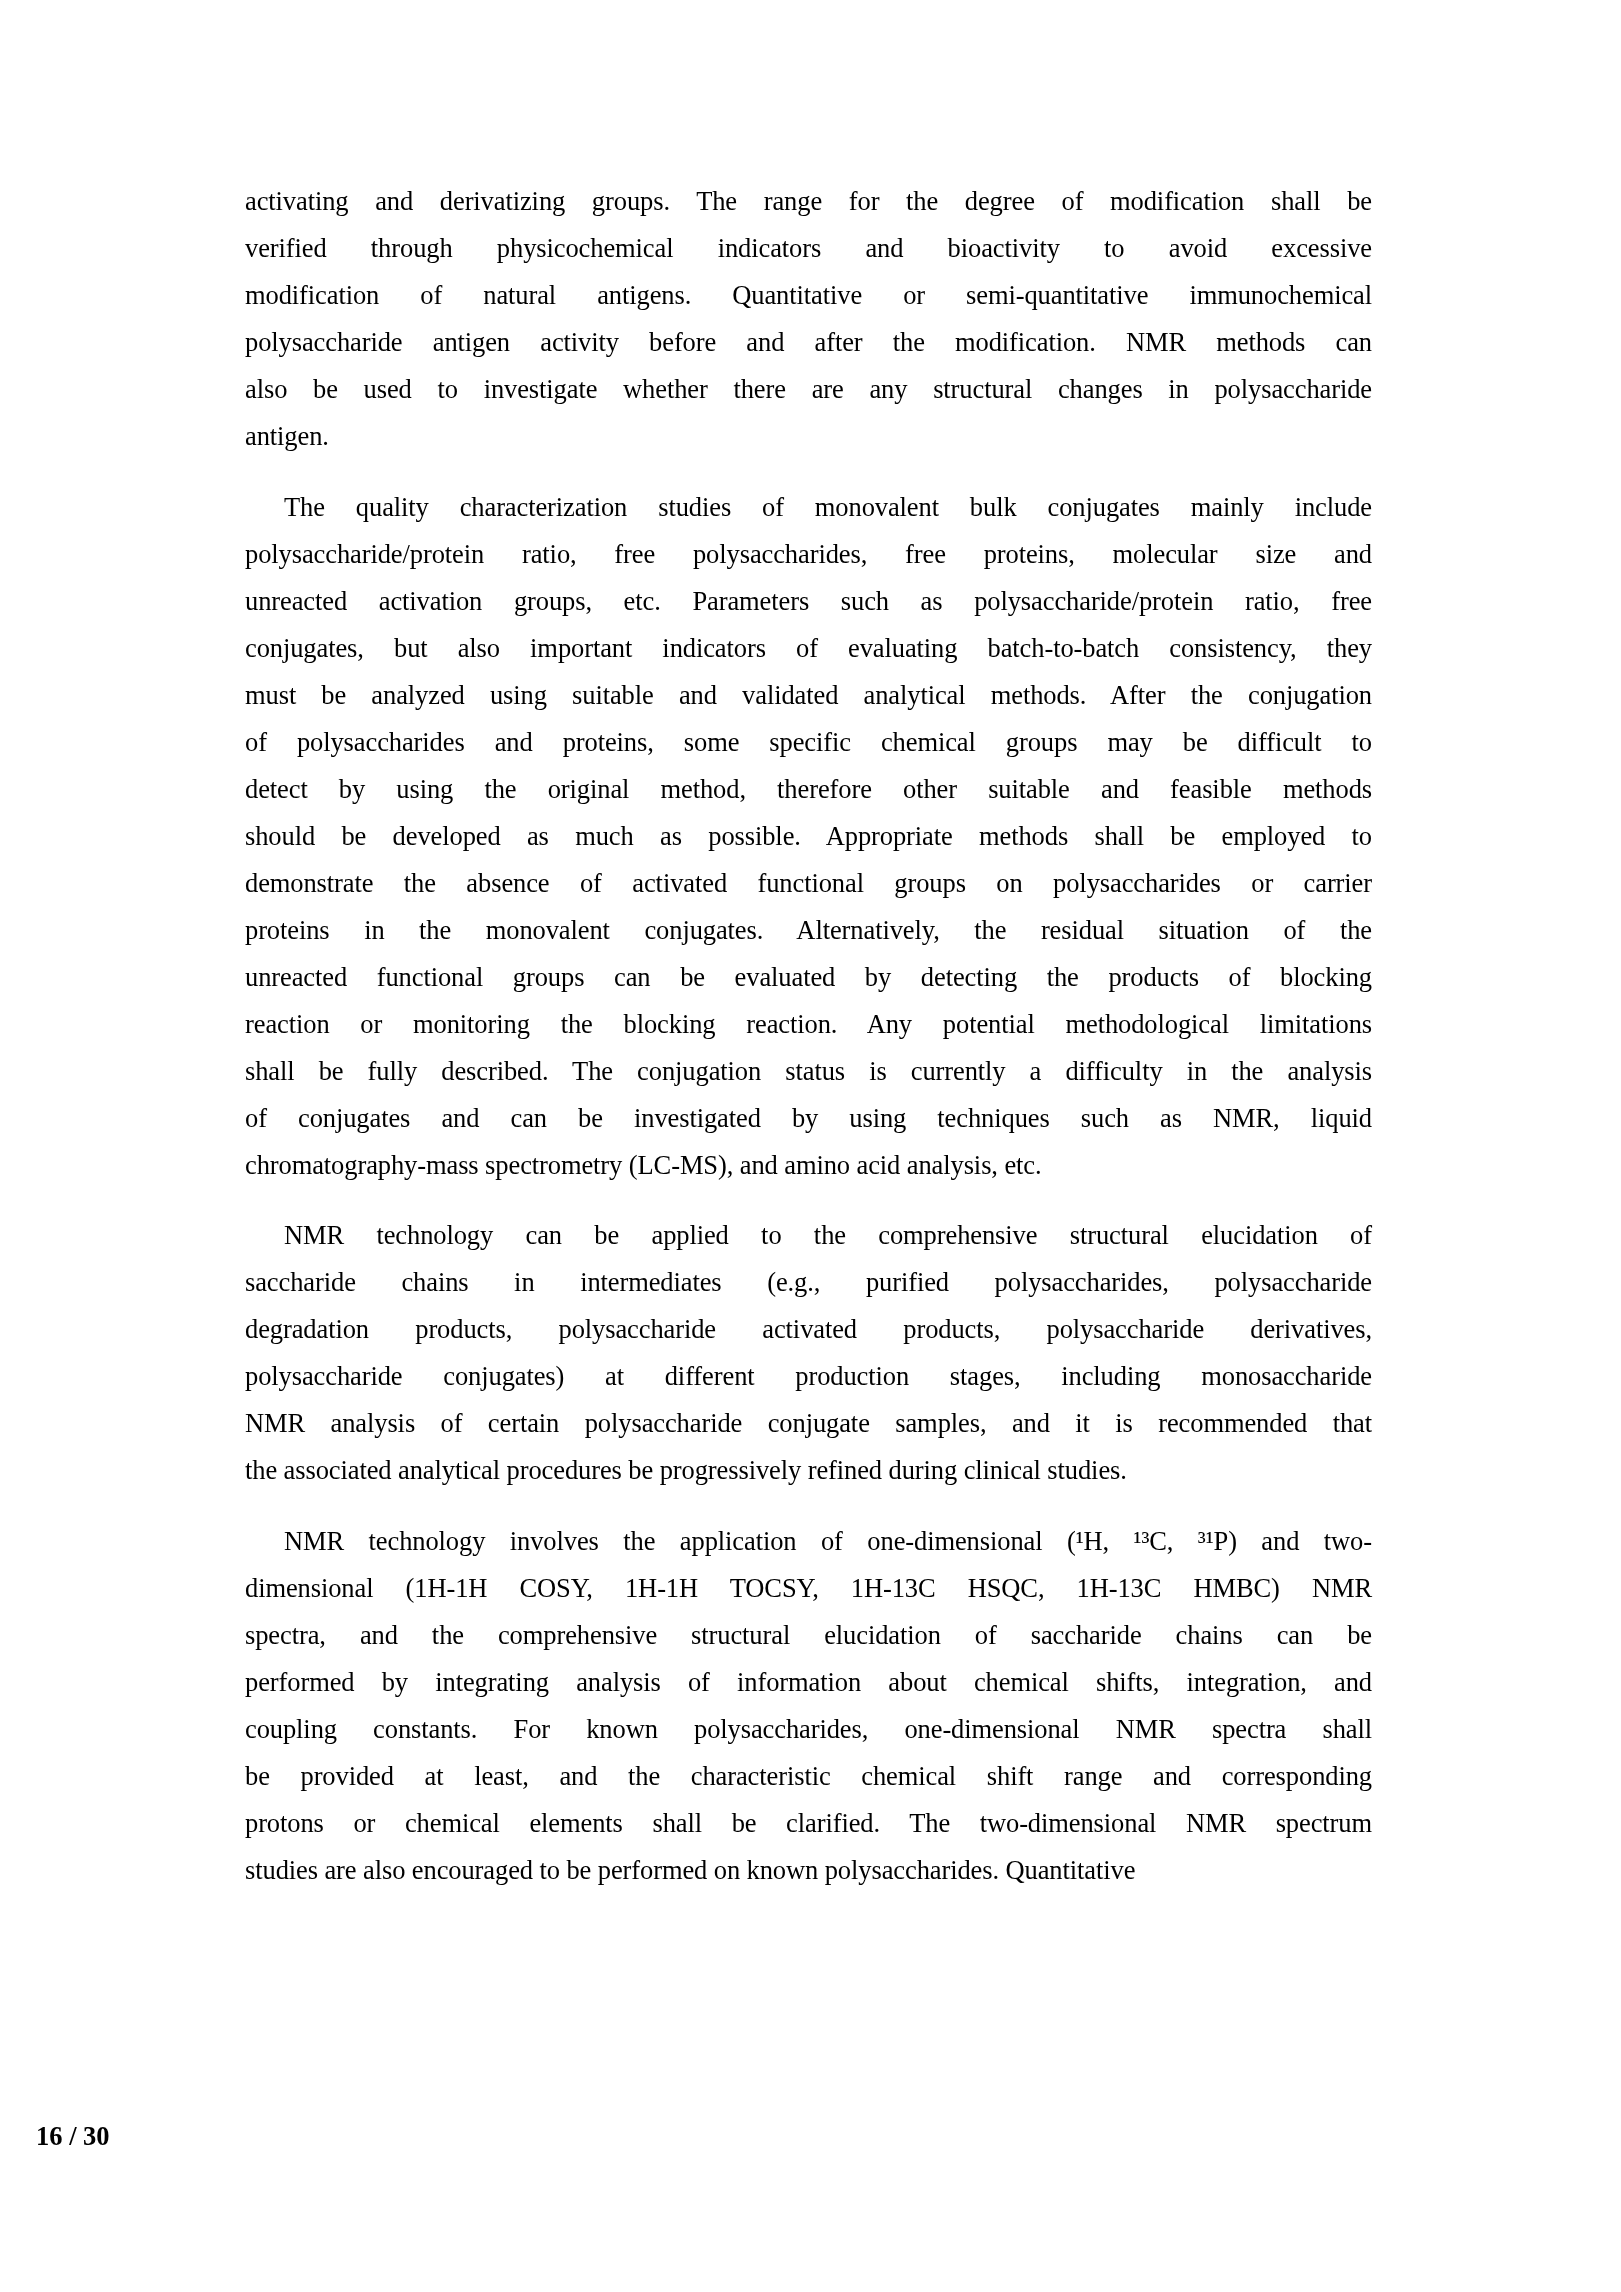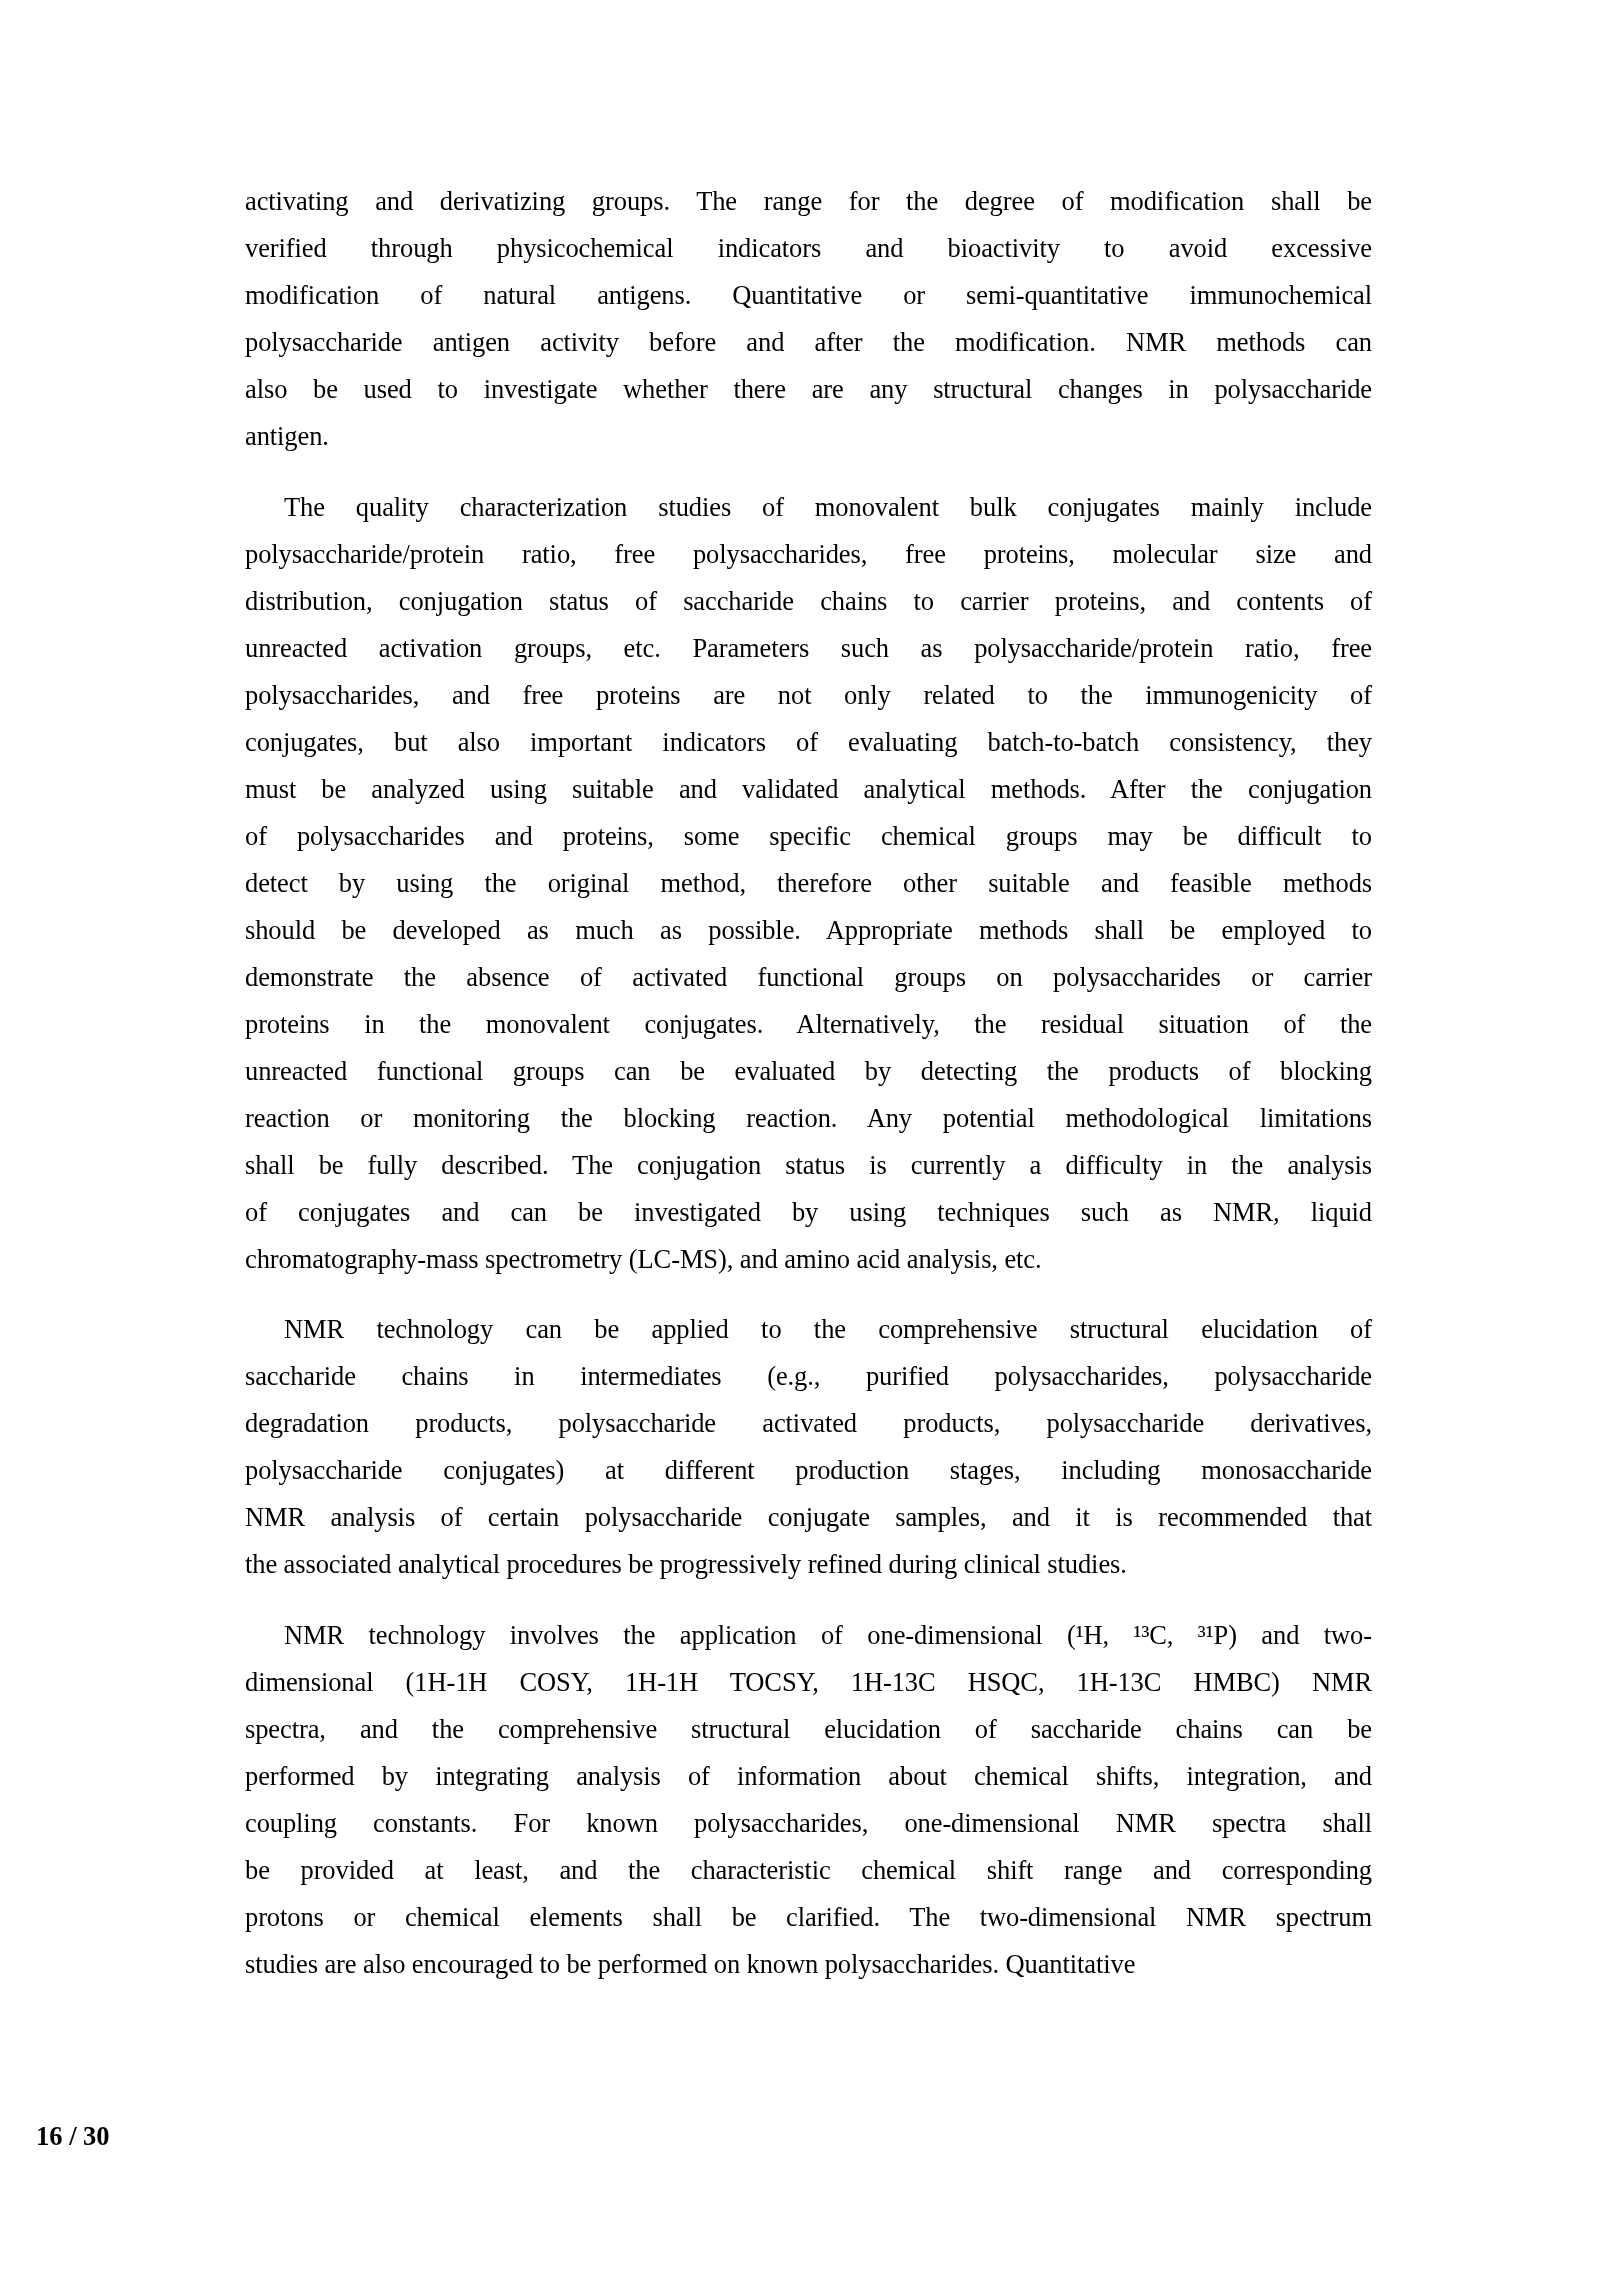--- a/index.html
+++ b/index.html
@@ -59,23 +59,21 @@
         <div class="line">activating and derivatizing groups. The range for the degree of modification shall be</div>
         <div class="line">verified through physicochemical indicators and bioactivity to avoid excessive</div>
         <div class="line">modification of natural antigens. Quantitative or semi-quantitative immunochemical</div>
         <div class="line">polysaccharide antigen activity before and after the modification. NMR methods can</div>
         <div class="line">also be used to investigate whether there are any structural changes in polysaccharide</div>
         <div class="line last">antigen.</div>
       </div>
       <div class="para">
         <div class="line indent">The quality characterization studies of monovalent bulk conjugates mainly include</div>
         <div class="line">polysaccharide/protein ratio, free polysaccharides, free proteins, molecular size and</div>
-        <div class="line">distribution, conjugation status of saccharide chains to carrier proteins, and contents of</div>
         <div class="line">unreacted activation groups, etc. Parameters such as polysaccharide/protein ratio, free</div>
-        <div class="line">polysaccharides, and free proteins are not only related to the immunogenicity of</div>
         <div class="line">conjugates, but also important indicators of evaluating batch-to-batch consistency, they</div>
         <div class="line">must be analyzed using suitable and validated analytical methods. After the conjugation</div>
         <div class="line">of polysaccharides and proteins, some specific chemical groups may be difficult to</div>
         <div class="line">detect by using the original method, therefore other suitable and feasible methods</div>
         <div class="line">should be developed as much as possible. Appropriate methods shall be employed to</div>
         <div class="line">demonstrate the absence of activated functional groups on polysaccharides or carrier</div>
         <div class="line">proteins in the monovalent conjugates. Alternatively, the residual situation of the</div>
         <div class="line">unreacted functional groups can be evaluated by detecting the products of blocking</div>
         <div class="line">reaction or monitoring the blocking reaction. Any potential methodological limitations</div>
         <div class="line">shall be fully described. The conjugation status is currently a difficulty in the analysis</div>

